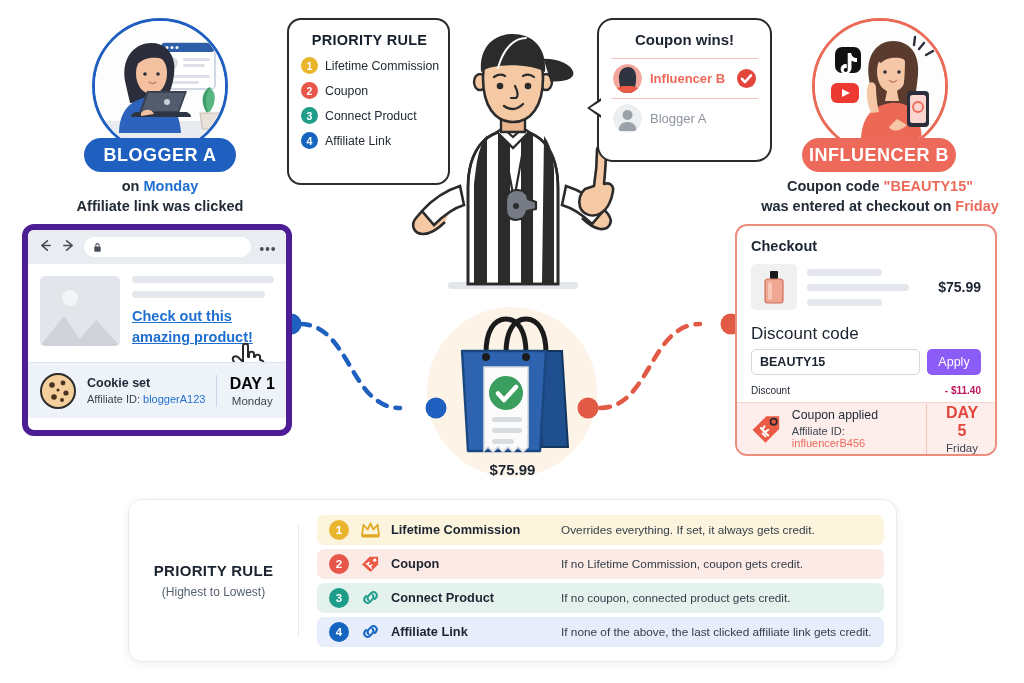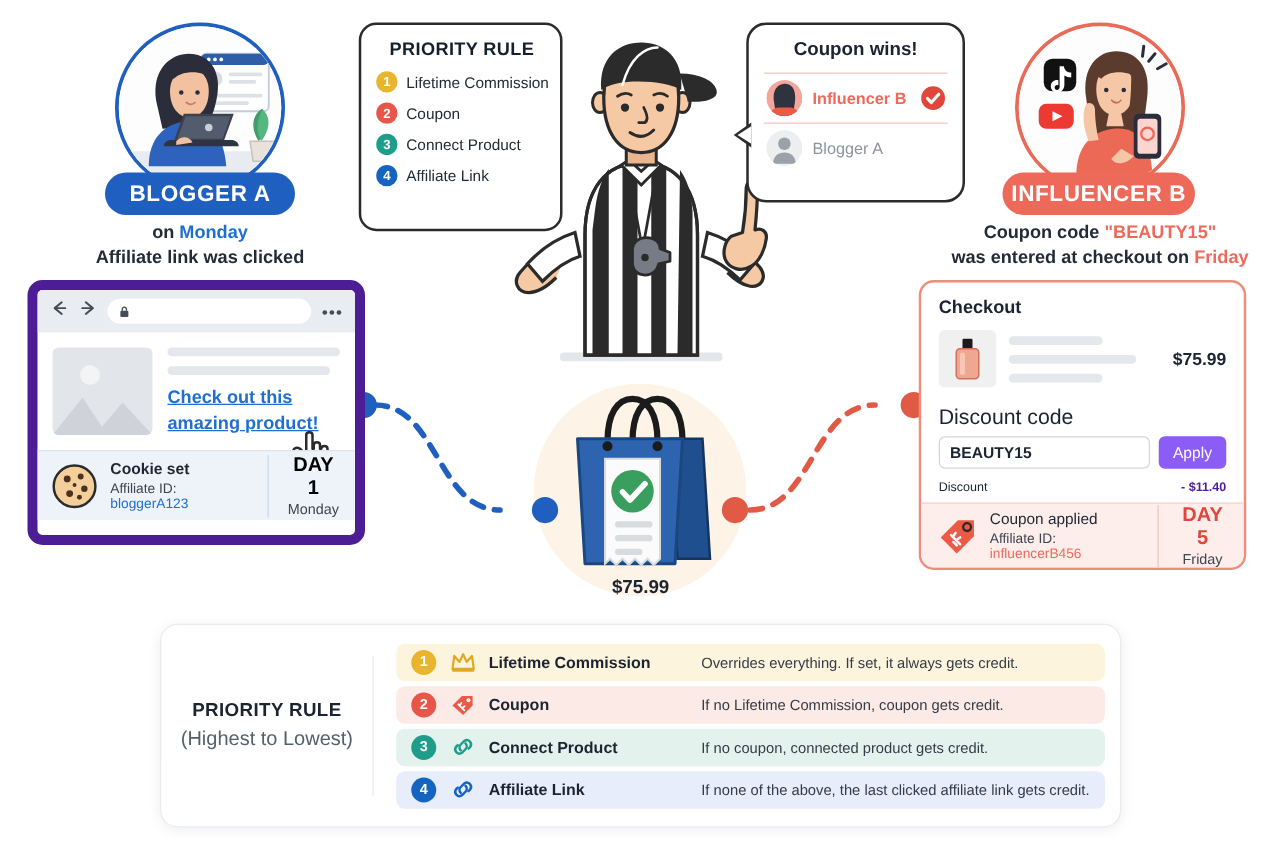--- a/index.html
+++ b/index.html
@@ -61,21 +61,21 @@
     border-right:14px solid #2b2b2b; }
   .bubble-tail i { position:absolute; left:3px; top:-7px; width:0;height:0;
     border-top:7px solid transparent; border-bottom:7px solid transparent;
     border-right:11px solid #fff; }
 
   
   #referee { left:398px; top:20px; width:230px; height:290px; z-index:3; }
 
   
   #browser { left:22px; top:224px; width:270px; height:212px; background:#fff;
-    border:8px solid #4c1d95; border-radius:12px; overflow:hidden; z-index:4; }
+    border:6px solid #4c1d95; border-radius:12px; overflow:hidden; z-index:4; }
   #browserBar { height:34px; background:#e9edf2; display:flex; align-items:center; padding:0 10px; gap:8px;}
   .urlbar { flex:1; height:20px; background:#fff; border-radius:10px; display:flex;
     align-items:center; padding-left:8px; }
   #browserBody { padding:12px; display:flex; gap:12px; }
   .thumb { width:80px; height:70px; background:#e2e5e9; border-radius:5px; position:relative; overflow:hidden; flex:0 0 auto;}
   .skel { height:7px; border-radius:4px; background:#e4e7eb; margin-bottom:8px; }
   .plink { color:#1f6fd0; font-size:14.5px; font-weight:bold; text-decoration:underline;
     line-height:21px; }
   .divline { height:1px; background:#e9ebee; margin:6px 12px 0; }
   #cookieStrip { position:absolute; left:0; bottom:12px; width:100%; height:56px; background:#eef3fa;
@@ -94,21 +94,21 @@
   .bottle-box { width:46px; height:46px; background:#f0f0f0; border-radius:5px; flex:0 0 auto;}
   .price { font-size:14px; font-weight:bold; margin-left:auto; }
   .ck-lab { font-size:17px; margin:14px 0 5px 14px; }
   .ck-coderow { display:flex; gap:7px; padding:0 14px; align-items:center; }
   .codeinput { flex:1; height:26px; border:1px solid #d3d6da; border-radius:5px; background:#fff;
     font-size:12.5px; font-weight:bold; padding:0 8px; line-height:24px; color:#1b2430; }
   .applybtn { width:54px; height:26px; background:#8b5cf6; color:#fff; font-size:12.5px;
     border-radius:5px; display:flex; align-items:center; justify-content:center; }
   .ck-line { display:flex; padding:0 14px; margin-top:10px; font-size:10px; }
   .ck-line .v { margin-left:auto; }
-  .disc { color:#4c1d95; font-weight:bold; }
+  .disc { color:#be185d; font-weight:bold; }
   .ck-sep { height:1px; background:#eceef0; margin:8px 14px 0; }
   .ck-total { display:flex; padding:0 14px; margin-top:7px; font-size:13.5px; font-weight:bold; }
   .ck-total .v { margin-left:auto; }
   #couponStrip { position:absolute; left:0; bottom:0; width:100%; height:52px; background:#fdeeeb;
     border-top:1px solid #f6d4cd; display:flex; align-items:center; padding:0 11px; gap:9px; }
   .cs-txt .t1 { font-size:12.3px; color:#1d2733; }
   .cs-txt .t2 { font-size:11px; color:#3d4550; margin-top:3px; }
   .daybox.red { border-left:1px solid #f0c3bb; }
   .daybox.red .d1 { color:#e2453a; }
 
@@ -123,21 +123,21 @@
   
   #connectors { left:0; top:0; width:1024px; height:683px; z-index:3; pointer-events:none; }
 
   
   #ruleCard { left:128px; top:499px; width:769px; height:163px; background:#fff;
     border:1px solid #e9ecef; border-radius:14px; box-shadow:0 2px 10px rgba(20,30,50,.07);
     display:flex; align-items:center; z-index:5; }
   #ruleLeft { width:170px; text-align:center; border-right:1px solid #e9ecef; padding:6px 0;
     height:112px; display:flex; flex-direction:column; justify-content:center; }
   #ruleLeft .r1 { font-size:15px; font-weight:bold; letter-spacing:.3px; }
-  #ruleLeft .r2 { font-size:16px; color:#55606d; margin-top:6px; }
+  #ruleLeft .r2 { font-size:12px; color:#55606d; margin-top:6px; }
   #ruleRows { flex:1; padding:10px 12px 10px 18px; }
   .r-row { display:flex; align-items:center; height:30px; border-radius:7px; margin-bottom:4px;
     padding:0 12px; gap:10px; }
   .r-num { width:20px; height:20px; border-radius:50%; color:#fff; font-size:11.5px;
     font-weight:bold; display:flex; align-items:center; justify-content:center; flex:0 0 auto; }
   .r-ico { width:22px; display:flex; justify-content:center; flex:0 0 auto;}
   .r-lab { font-size:12.8px; font-weight:bold; width:160px; color:#1b2430;}
   .r-desc { font-size:11.8px; color:#333c47; }
 </style>
 </head>

